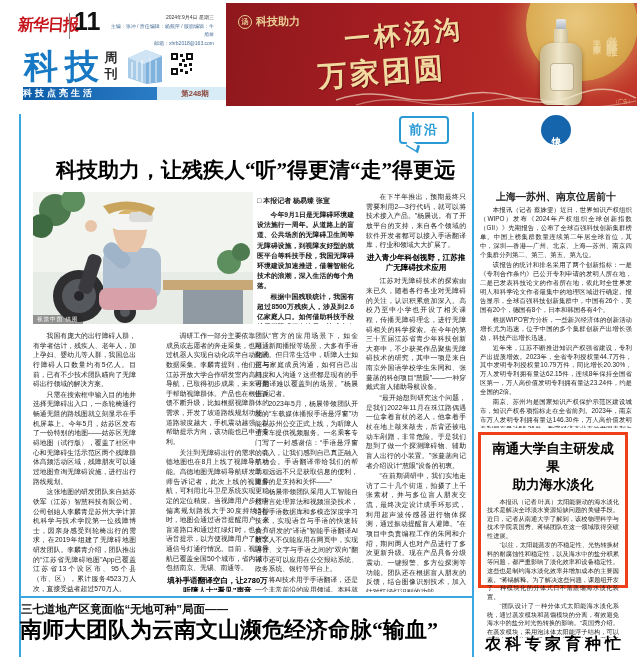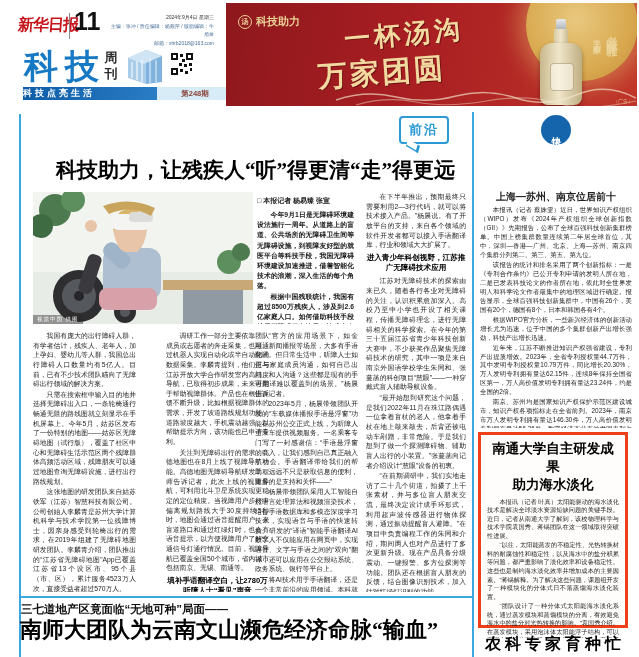--- a/index.html
+++ b/index.html
@@ -77,21 +77,21 @@
   .subhead{font-size:7.6px;font-weight:bold;color:#000;margin:3px 0;text-align:center;text-indent:0;line-height:1.35;}
   
   .badge-brief{left:541px;top:115px;width:30px;height:30px;border-radius:50%;background:#1565ad;
       color:#fff;font-size:9.5px;font-weight:bold;display:flex;align-items:center;justify-content:center;
       writing-mode:vertical-rl;letter-spacing:2px;}
   .brief-head{left:480px;top:149px;width:152px;text-align:center;font-family:"Liberation Serif",serif;
       font-weight:bold;font-size:15px;line-height:1.3;color:#000;}
   .brief-sub{left:480px;top:190px;width:152px;text-align:center;font-weight:bold;font-size:10px;color:#222;}
   .brief-body{left:480px;top:206px;width:152px;height:222px;}
   .brief-body{font-size:6.4px;line-height:1.4;}
-  .redbox{left:478px;top:432px;width:150px;height:196px;border:3px solid #ee3f18;background:#fffdfb;
+  .redbox{left:478px;top:432px;width:150px;height:156px;border:3px solid #ee3f18;background:#fffdfb;
       padding:5px 6px;box-sizing:border-box;}
   .redbox-head{text-align:center;font-family:"Liberation Serif",serif;font-weight:bold;font-size:13.5px;
       line-height:1.35;color:#000;}
   .redbox-body{margin-top:3px;height:140px;font-size:6.2px;line-height:1.38;}
   .teaser{left:478px;top:634px;width:154px;text-align:center;font-family:"Liberation Serif",serif;
       font-weight:bold;font-size:16px;letter-spacing:4px;color:#000;}
   
   .kicker2{left:21px;top:602px;font-size:11.5px;font-weight:bold;color:#111;}
   .headline-bottom{left:20px;top:615px;width:452px;font-family:"Liberation Serif",serif;font-weight:bold;
       font-size:22px;color:#000;white-space:nowrap;}

